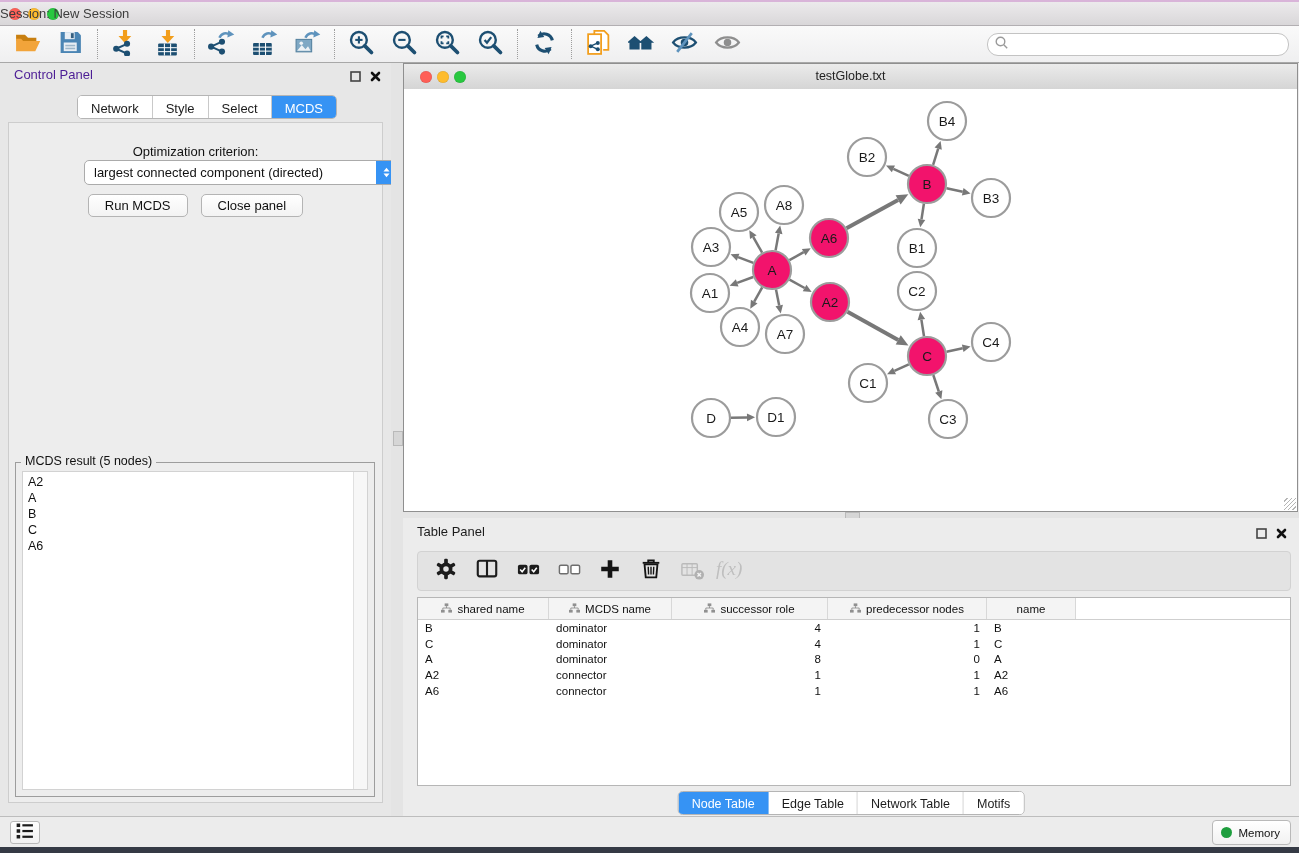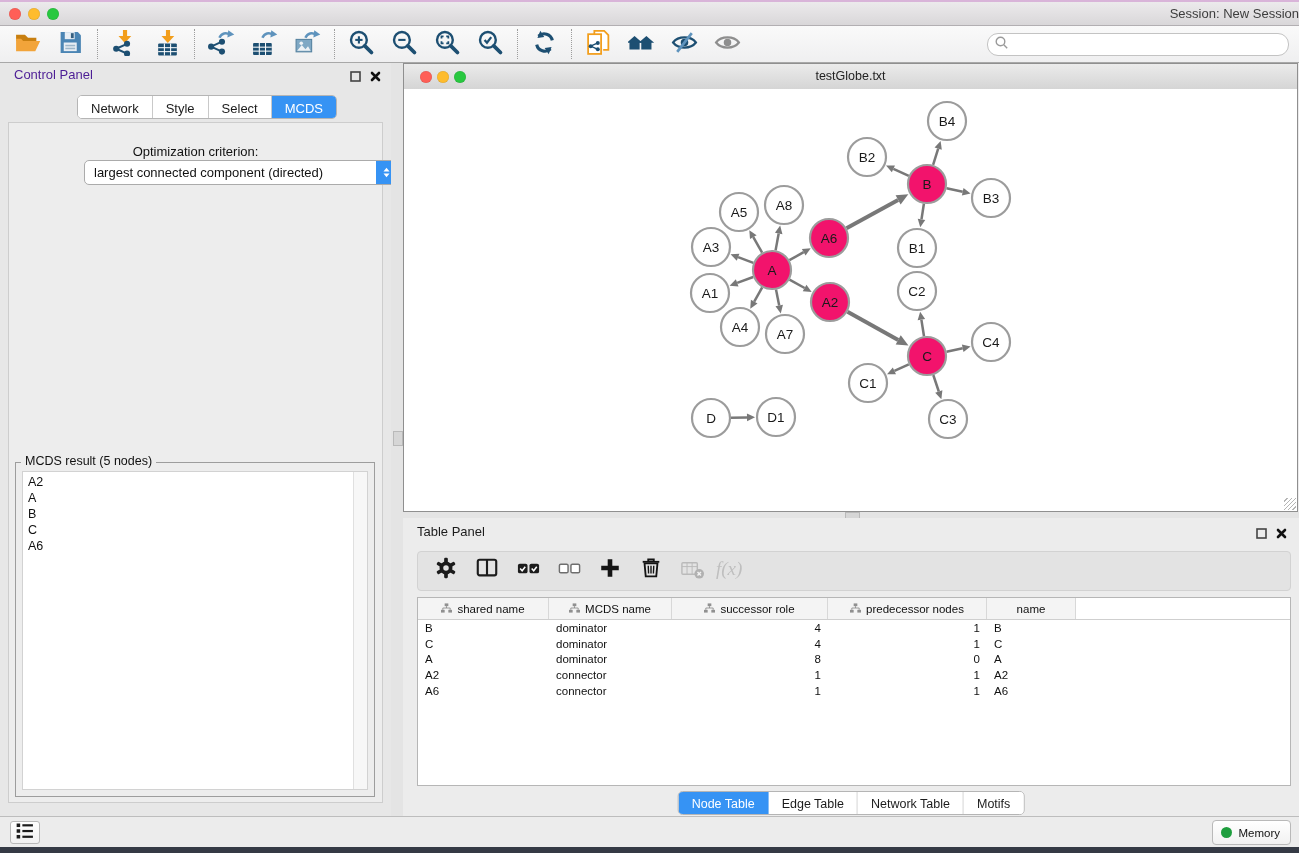--- a/index.html
+++ b/index.html
@@ -6,26 +6,26 @@
   .screen{position:relative;width:1299px;height:853px;background:#ecebec;overflow:hidden;
           font-family:"Liberation Sans",sans-serif;-webkit-font-smoothing:antialiased;}
   
   .desktop-top{position:absolute;top:0;left:0;right:0;height:2px;background:#d9b4d9;}
   .titlebar{position:absolute;top:2px;left:0;right:0;height:23px;
             background:linear-gradient(#eceaec,#d9d7d9);border-bottom:1px solid #b2afb2;}
   .tl{position:absolute;top:6px;width:12px;height:12px;border-radius:50%;}
   .tl.red{left:9px;background:#ff5f57;box-shadow:inset 0 0 1px rgba(0,0,0,.3);}
   .tl.yellow{left:28px;background:#febc2e;box-shadow:inset 0 0 1px rgba(0,0,0,.3);}
   .tl.green{left:47px;background:#28c840;box-shadow:inset 0 0 1px rgba(0,0,0,.3);}
-  .tb-title{position:absolute;top:0;left:0;right:0;text-align:right;line-height:23px;
+  .tb-title{position:absolute;top:0;left:0;right:0;text-align:left;line-height:23px;
             font-size:13px;color:#3d3d3d;}
   
   .toolbar{position:absolute;top:26px;left:0;right:0;height:37px;display:flex;align-items:center;
            background:linear-gradient(#fafafa,#efeff0);border-bottom:1px solid #a8a8a8;padding-left:6px;box-sizing:border-box;}
-  .tbtn{width:43px;height:30px;display:flex;justify-content:center;cursor:default;}
+  .tbtn{width:43px;height:30px;display:flex;align-items:center;justify-content:center;cursor:default;}
   .tb-sep{width:0;height:30px;border-left:1px dotted #9d9d9d;margin:0 5px;}
   .search-field{margin-left:auto;margin-right:10px;width:294px;height:21px;background:#fff;
                 border:1px solid #c3c3c3;border-radius:11px;display:flex;align-items:center;padding-left:6px;}
   .search-field input{border:none;outline:none;flex:1;font-size:12px;background:transparent;height:16px;
                 font-family:"Liberation Sans",sans-serif;}
   
   .control-panel{position:absolute;left:0;top:63px;width:391px;bottom:36px;background:#e7e7e7;}
   .cp-header{position:absolute;top:4px;left:14px;font-size:13px;color:#4c1d95;}
   .panel-ctl{position:absolute;top:6px;width:15px;height:15px;display:flex;align-items:center;justify-content:center;}
   .cp-body{position:absolute;top:59px;left:8px;right:8px;bottom:14px;background:#ededed;border:1px solid #cdcdcd;}
@@ -289,20 +289,24 @@
       <div class="opt-label">Optimization criterion:</div>
       <div class="dropdown">
         <span class="val">largest connected component (directed)</span>
         <span class="step" id="dd-step">
             <svg width="15" height="13" viewBox="0 0 16 13">
               <path d="M8 1.5 L11.2 5.4 H4.8 z" fill="#fff"></path>
               <path d="M8 11.5 L4.8 7.6 h6.4 z" fill="#fff"></path>
             </svg>
           </span>
       </div>
+      <div class="btn-row">
+        <button class="push-btn">Run MCDS</button>
+        <button class="push-btn">Close panel</button>
+      </div>
       <div class="groupbox">
         <span class="legend">MCDS result (5 nodes)</span>
         <div class="result-list" id="result-list">
           <div class="item" style="padding-top: 2px;">A2</div>
             <div class="item">A</div>
             <div class="item">B</div>
             <div class="item">C</div>
             <div class="item">A6</div>
             <div class="scroll-track"></div>
         </div>

